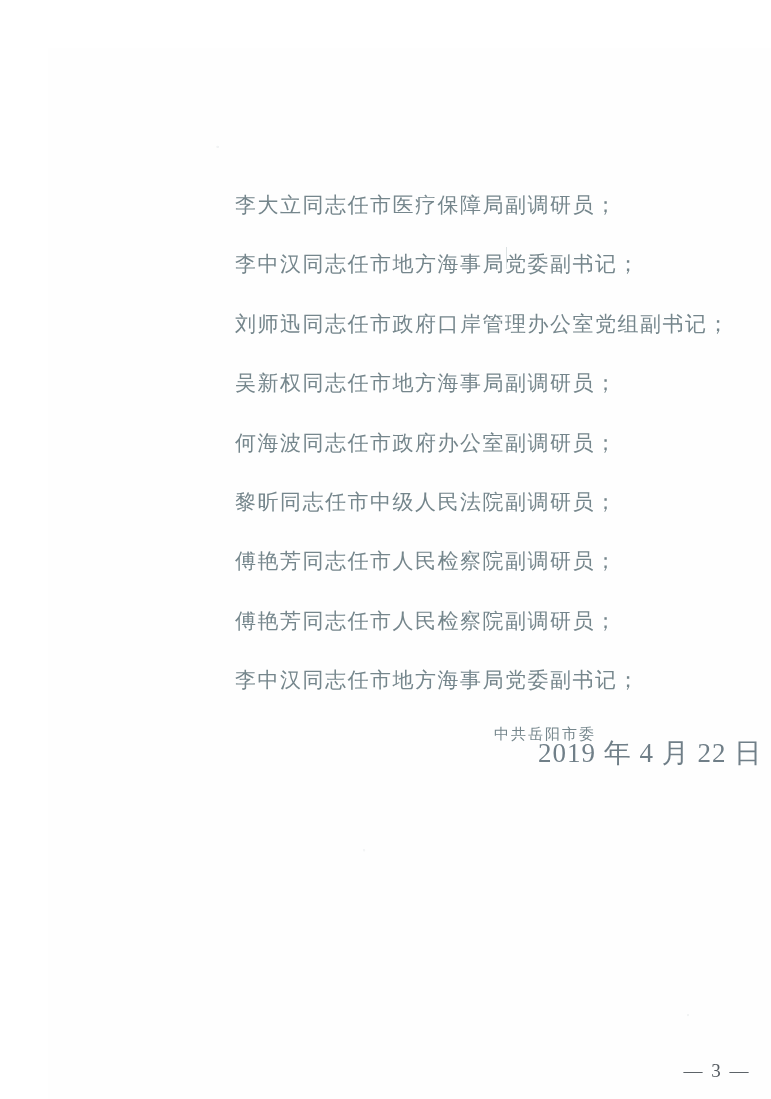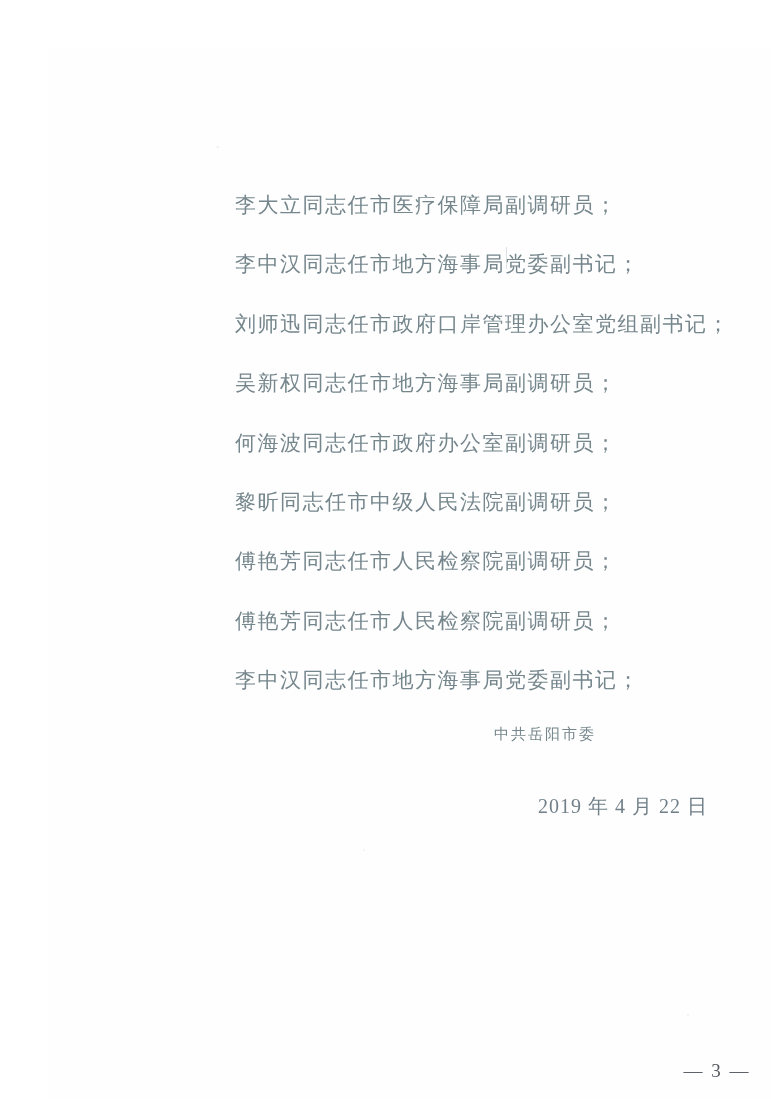--- a/index.html
+++ b/index.html
@@ -46,22 +46,22 @@
     position: absolute;
     left: 430px;
     top: 661px;
     font-size: 15px;
     letter-spacing: 2px;
     white-space: nowrap;
   }
   .doc-date {
     position: absolute;
     left: 474px;
-    top: 729px;
-    font-size: 20px;
+    top: 671px;
+    font-size: 27px;
     letter-spacing: 1px;
     white-space: nowrap;
     color: #707f88;
   }
   .page-number {
     position: absolute;
     left: 598px;
     top: 996px;
     width: 110px;
     text-align: center;

